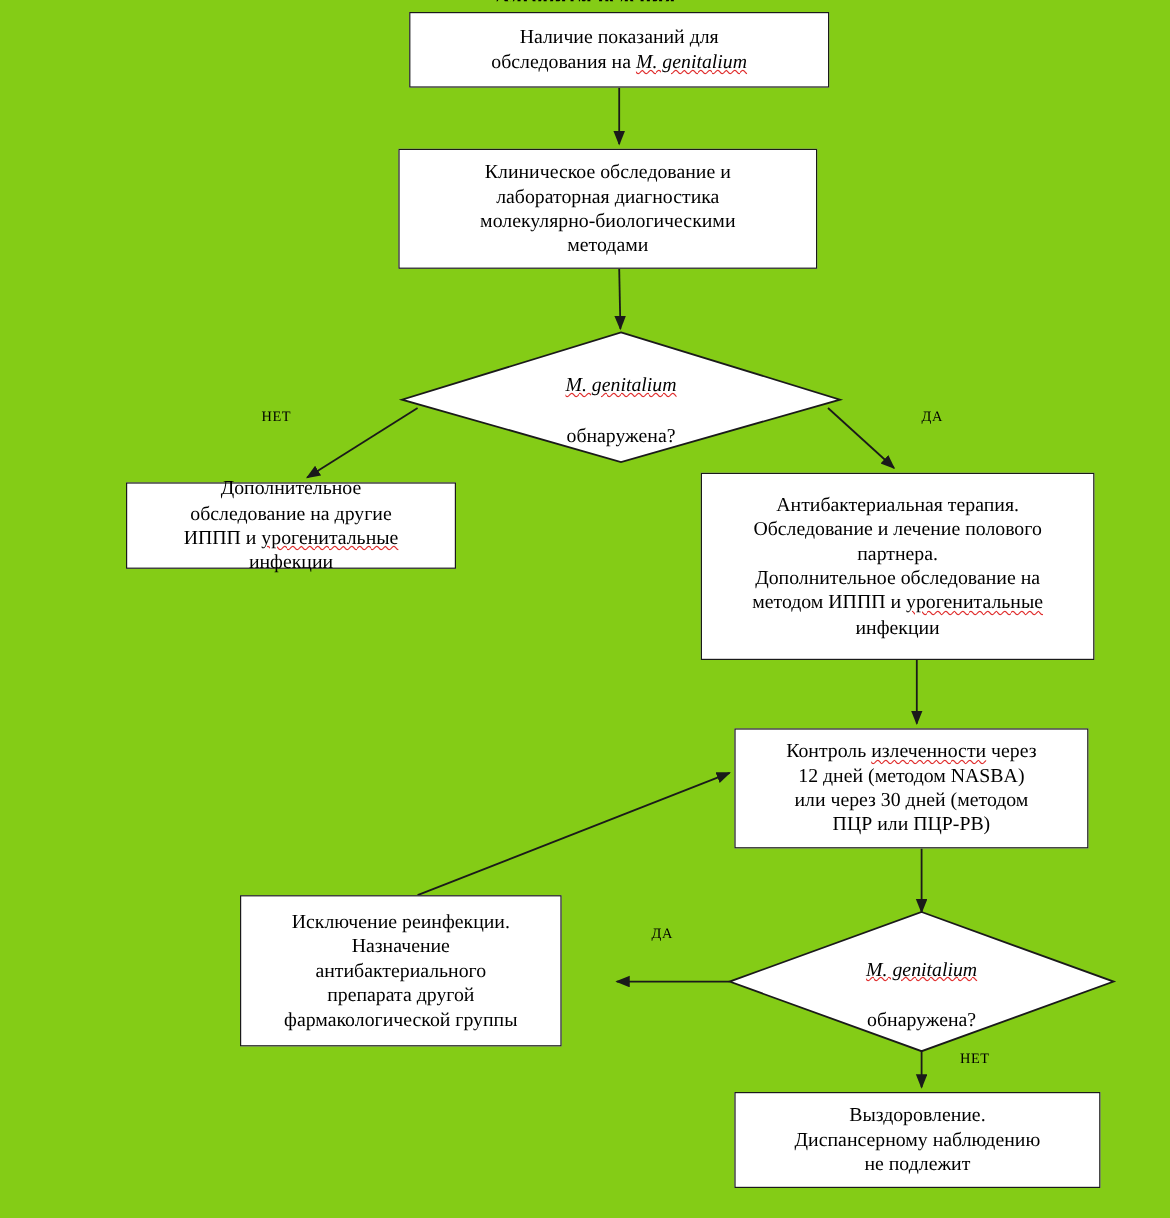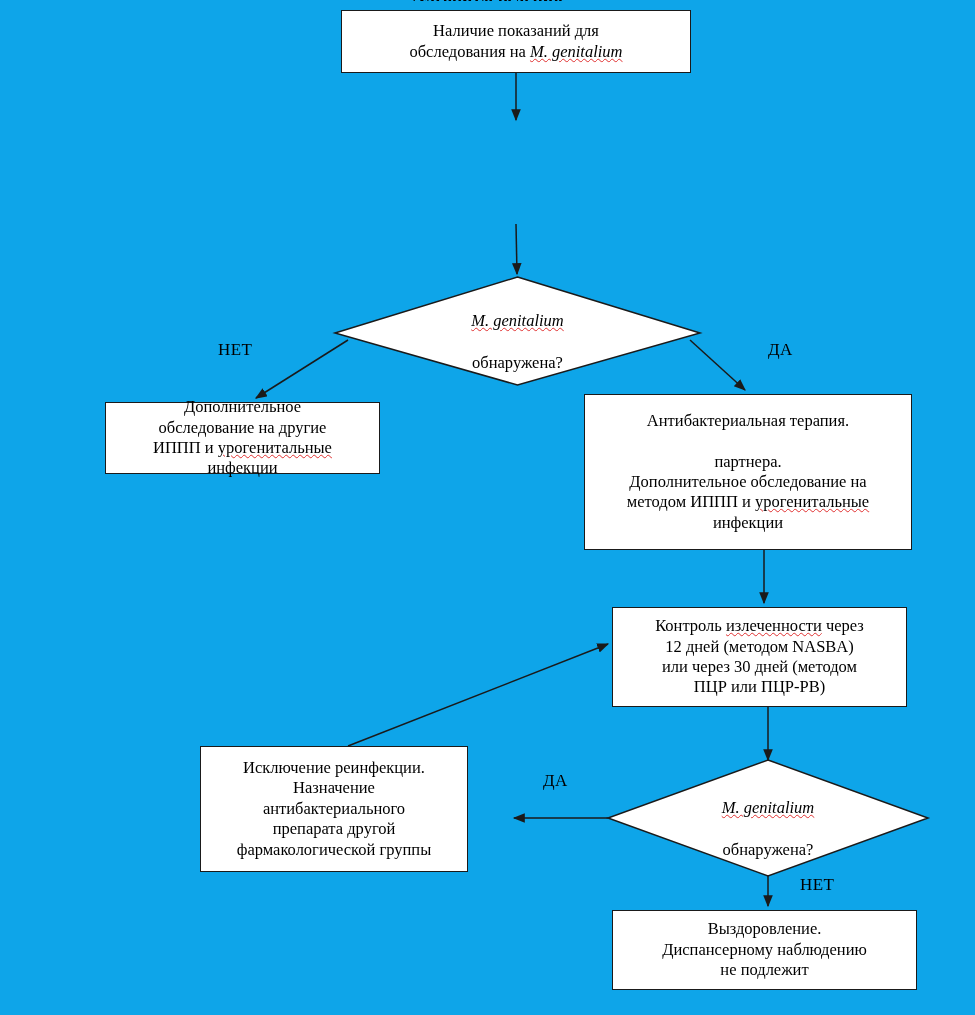--- a/index.html
+++ b/index.html
@@ -4,21 +4,21 @@
 <style>
   html, body {
     margin: 0;
     padding: 0;
     background: #ffffff;
   }
   #canvas {
     position: relative;
     width: 975px;
     height: 1015px;
-    background: #0ea5e9;
+    background: #84cc16;
     overflow: hidden;
     font-family: "Liberation Serif", "DejaVu Serif", serif;
     color: #000000;
   }
   
   .node {
     position: absolute;
     box-sizing: border-box;
     border: 1.6px solid #1a1a1a;
     background: #ffffff;
@@ -57,21 +57,21 @@
     align-items: center;
     justify-content: center;
     text-align: center;
     font-size: 16.5px;
     line-height: 1.3;
     white-space: pre-line;
   }
   
   .edge-label {
     position: absolute;
-    font-size: 17px;
+    font-size: 12px;
     letter-spacing: 0.4px;
     z-index: 4;
     white-space: nowrap;
   }
   
   #edges {
     position: absolute;
     left: 0;
     top: 0;
     width: 975px;
@@ -140,20 +140,26 @@
 
     <line x1="348" y1="746" x2="608" y2="644" stroke="#1a1a1a" stroke-width="1.5" marker-end="url(#ah)"></line>
 
     <line x1="768" y1="876" x2="768" y2="906" stroke="#1a1a1a" stroke-width="1.5" marker-end="url(#ah)"></line>
   </svg>
 
   <div class="node" style="left:341px; top:10px; width:350px; height:63px;">
     <span class="txt"><span>Наличие показаний для</span><br><span>обследования на </span><span class="sp squig">M. genitalium</span></span>
   </div>
 
+  <div class="node" style="left:332px; top:124px; width:349px; height:100px;">
+    <span class="txt">Клиническое обследование и
+лабораторная диагностика
+молекулярно-биологическими
+методами</span>
+  </div>
 
   <div class="diamond-wrap" style="left:335px; top:277px; width:365px; height:108px;">
     <svg width="365" height="108" viewBox="0 0 365 108" xmlns="http://www.w3.org/2000/svg">
       <polygon points="182.5,0 365,56 182.5,108 0,56" fill="#ffffff" stroke="#1a1a1a" stroke-width="1.5"></polygon>
     </svg>
     <div class="diamond-label">
       <div>
         <span class="sp squig">M. genitalium</span><br>
         <span>обнаружена?</span>
       </div>
@@ -161,21 +167,21 @@
   </div>
 
   <div class="edge-label" style="left:218px; top:340px;">НЕТ</div>
   <div class="edge-label" style="left:768px; top:340px;">ДА</div>
 
   <div class="node" style="left:105px; top:402px; width:275px; height:72px;">
     <span class="txt"><span>Дополнительное</span><br><span>обследование на другие</span><br><span>ИППП и </span><span class="squig-plain">урогенитальные</span><br><span>инфекции</span></span>
   </div>
 
   <div class="node" style="left:584px; top:394px; width:328px; height:156px;">
-    <span class="txt"><span>Антибактериальная терапия.</span><br><br><span>партнера.</span><br><span>Дополнительное обследование на</span><br><span>методом ИППП и </span><span class="squig-plain">урогенитальные</span><br><span>инфекции</span></span>
+    <span class="txt"><span>Антибактериальная терапия.</span><br><span>Обследование и лечение полового</span><br><span>партнера.</span><br><span>Дополнительное обследование на</span><br><span>методом ИППП и </span><span class="squig-plain">урогенитальные</span><br><span>инфекции</span></span>
   </div>
 
   <div class="node" style="left:612px; top:607px; width:295px; height:100px;">
     <span class="txt"><span>Контроль </span><span class="squig-plain">излеченности</span><span> через</span><br><span>12 дней (методом NASBA)</span><br><span>или через 30 дней (методом</span><br><span>ПЦР или ПЦР-РВ)</span></span>
   </div>
 
   <div class="node" style="left:200px; top:746px; width:268px; height:126px;">
     <span class="txt">Исключение реинфекции.
 Назначение
 антибактериального

